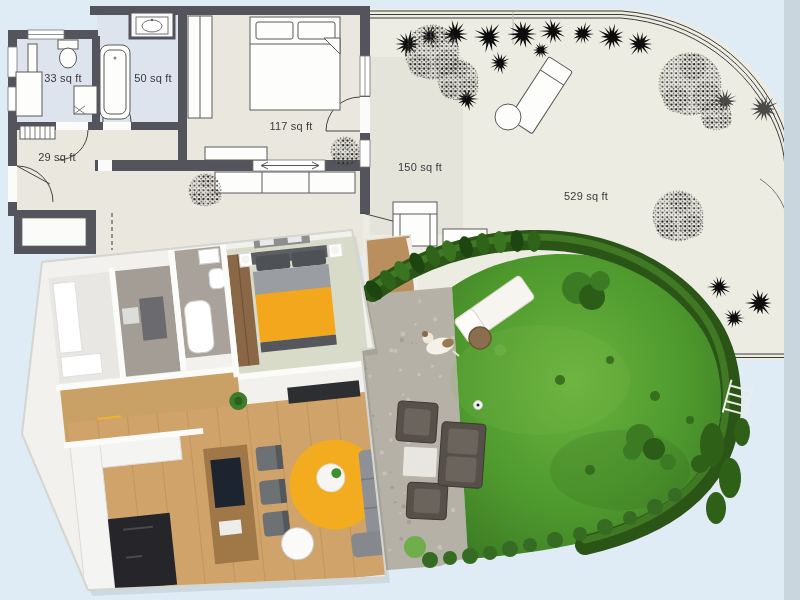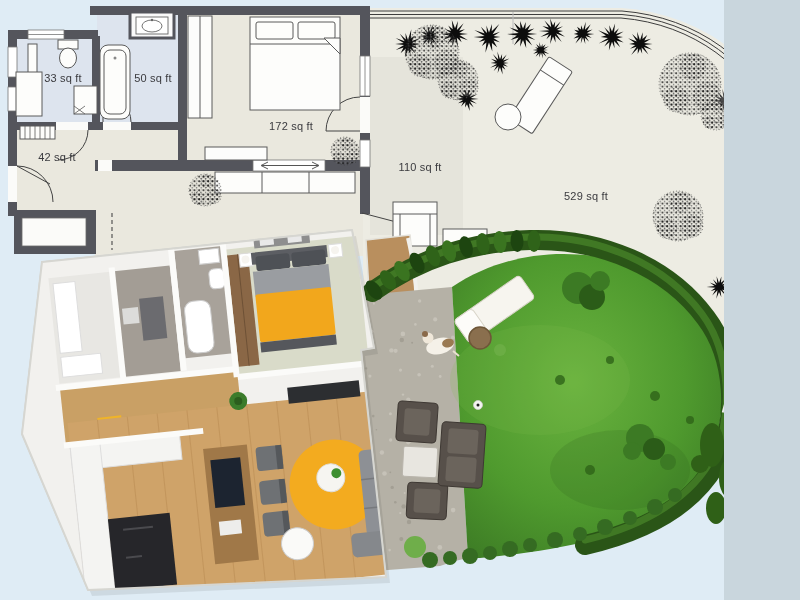--- a/index.html
+++ b/index.html
@@ -1,17 +1,17 @@
 <!DOCTYPE html>
 <html><head>
 <meta charset="utf-8">
 <style>
   html,body{margin:0;padding:0;background:#c9d6dd;}
   .stage{
-    position:relative;width:724px;height:600px;overflow:hidden;
+    position:relative;width:784px;height:600px;overflow:hidden;
     background:#dfecf5;font-family:"Liberation Sans",sans-serif;
   }
   .stage svg{position:absolute;left:0;top:0;}
   .arealabel{
     position:absolute;transform:translate(-50%,-50%);
     font-size:11px;color:#3a3a3e;white-space:nowrap;z-index:5;
     letter-spacing:.2px;
   }
 </style>
 </head>
@@ -514,17 +514,17 @@
           <line x1="240" y1="380" x2="376" y2="380"></line>
           <line x1="60" y1="430" x2="200" y2="430"></line>
         </g>
       </g>
     </g>
     <polygon points="42,262 352,230 374,348 361,350 386,577 88,590 22,434" fill="none" stroke="#d6d6d1" stroke-width="2"></polygon>
   </svg>
 
   <div class="arealabel" style="left:63px;top:78px">33 sq ft</div>
   <div class="arealabel" style="left:153px;top:78px">50 sq ft</div>
-  <div class="arealabel" style="left:57px;top:157px">42 sq ft</div>
-  <div class="arealabel" style="left:291px;top:126px">172 sq ft</div>
-  <div class="arealabel" style="left:420px;top:167px">110 sq ft</div>
+  <div class="arealabel" style="left:57px;top:157px">29 sq ft</div>
+  <div class="arealabel" style="left:291px;top:126px">117 sq ft</div>
+  <div class="arealabel" style="left:420px;top:167px">150 sq ft</div>
   <div class="arealabel" style="left:586px;top:196px">529 sq ft</div>
 </div>
 
 </body></html>

